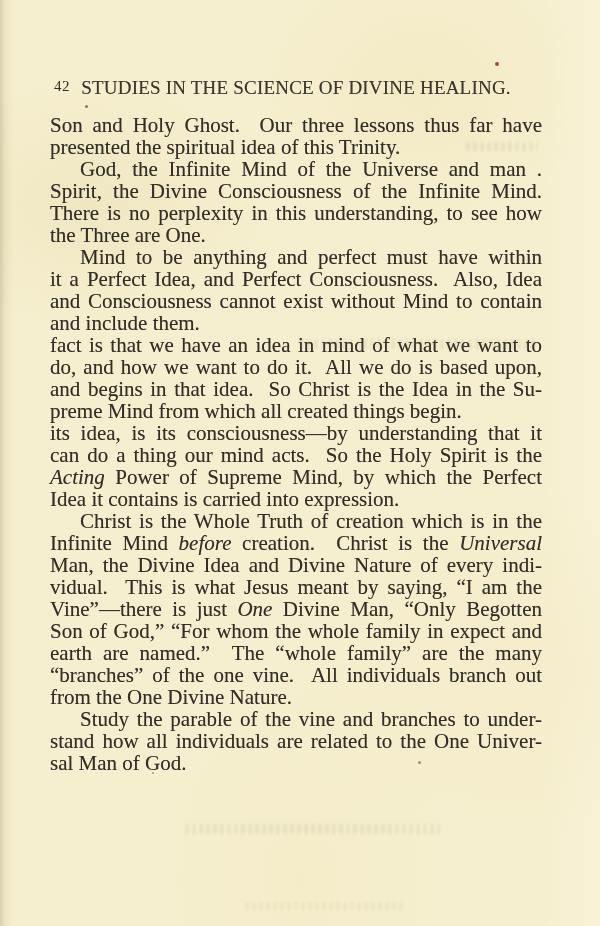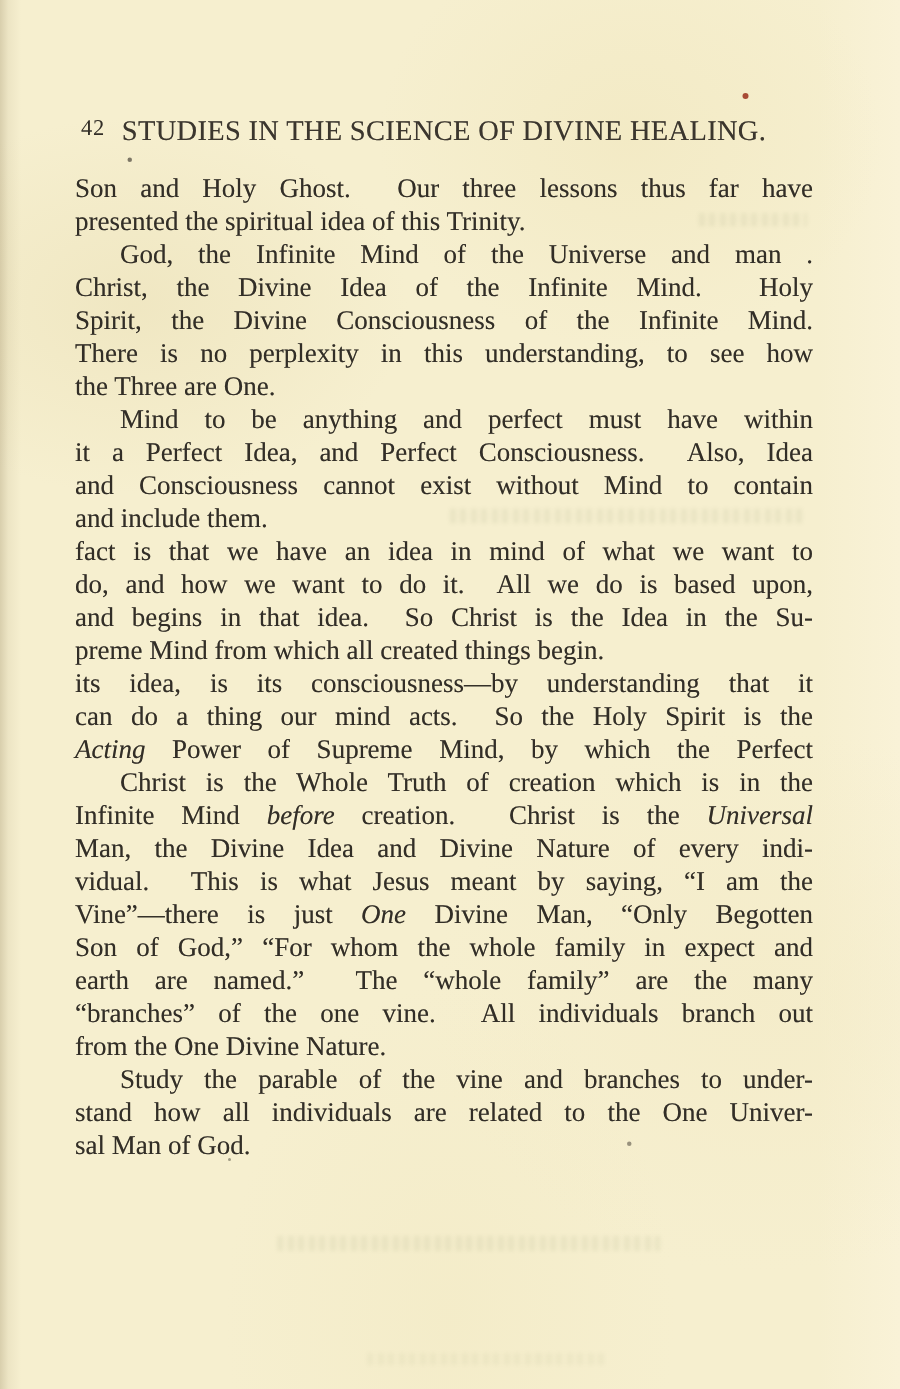--- a/index.html
+++ b/index.html
@@ -51,21 +51,21 @@
     padding-top: 2px;
     color: #3b362e;
     text-shadow: 0 0 .4px rgba(59,54,46,.5);
   }
   .body-text {
     position: absolute;
     left: 50px;
     top: 114px;
     width: 492px;
     color: var(--ink, #322e27);
-    font-size: 18px;
+    font-size: 21px;
     text-shadow: 0 0 .4px rgba(50,46,39,.45);
   }
   .para { margin: 0; }
   .line {
     height: 22px;
     line-height: 22px;
     text-align: justify;
     text-justify: inter-word;
   }
   .line.just { text-align-last: justify; }
@@ -99,41 +99,41 @@
     <div class="running">STUDIES IN THE SCIENCE OF DIVINE HEALING.</div>
   </div>
 
   <div class="body-text">
       <div class="para">
         <div class="line just"><span>Son and Holy Ghost.&nbsp; Our three lessons thus far have</span></div>
         <div class="line"><span>presented the spiritual idea of this Trinity.</span></div>
       </div>
       <div class="para">
         <div class="line just indent"><span>God, the Infinite Mind of the Universe and man .</span></div>
-        <div class="line just"><span>Christ, the Divine Idea of the Infinite Mind.&nbsp; Holy</span></div>
         <div class="line just"><span>Spirit, the Divine Consciousness of the Infinite Mind.</span></div>
         <div class="line just"><span>There is no perplexity in this understanding, to see how</span></div>
         <div class="line"><span>the Three are One.</span></div>
       </div>
       <div class="para">
         <div class="line just indent"><span>Mind to be anything and perfect must have within</span></div>
         <div class="line just"><span>it a Perfect Idea, and Perfect Consciousness.&nbsp; Also, Idea</span></div>
         <div class="line just"><span>and Consciousness cannot exist without Mind to contain</span></div>
         <div class="line"><span>and include them.</span></div>
       </div>
       <div class="para">
         <div class="line just"><span>fact is that we have an idea in mind of what we want to</span></div>
         <div class="line just"><span>do, and how we want to do it.&nbsp; All we do is based upon,</span></div>
         <div class="line just"><span>and begins in that idea.&nbsp; So Christ is the Idea in the Su-</span></div>
         <div class="line"><span>preme Mind from which all created things begin.</span></div>
       </div>
       <div class="para">
         <div class="line just"><span>its idea, is its consciousness—by understanding that it</span></div>
         <div class="line just"><span>can do a thing our mind acts.&nbsp; So the Holy Spirit is the</span></div>
         <div class="line just"><i>Acting</i><span> Power of Supreme Mind, by which the Perfect</span></div>
+        <div class="line"><span>Idea it contains is carried into expression.</span></div>
       </div>
       <div class="para">
         <div class="line just indent"><span>Christ is the Whole Truth of creation which is in the</span></div>
         <div class="line just"><span>Infinite Mind </span><i>before</i><span> creation.&nbsp; Christ is the </span><i>Universal</i></div>
         <div class="line just"><span>Man, the Divine Idea and Divine Nature of every indi-</span></div>
         <div class="line just"><span>vidual.&nbsp; This is what Jesus meant by saying, “I am the</span></div>
         <div class="line just"><span>Vine”—there is just </span><i>One</i><span> Divine Man, “Only Begotten</span></div>
         <div class="line just"><span>Son of God,” “For whom the whole family in expect and</span></div>
         <div class="line just"><span>earth are named.”&nbsp; The “whole family” are the many</span></div>
         <div class="line just"><span>“branches” of the one vine.&nbsp; All individuals branch out</span></div>

